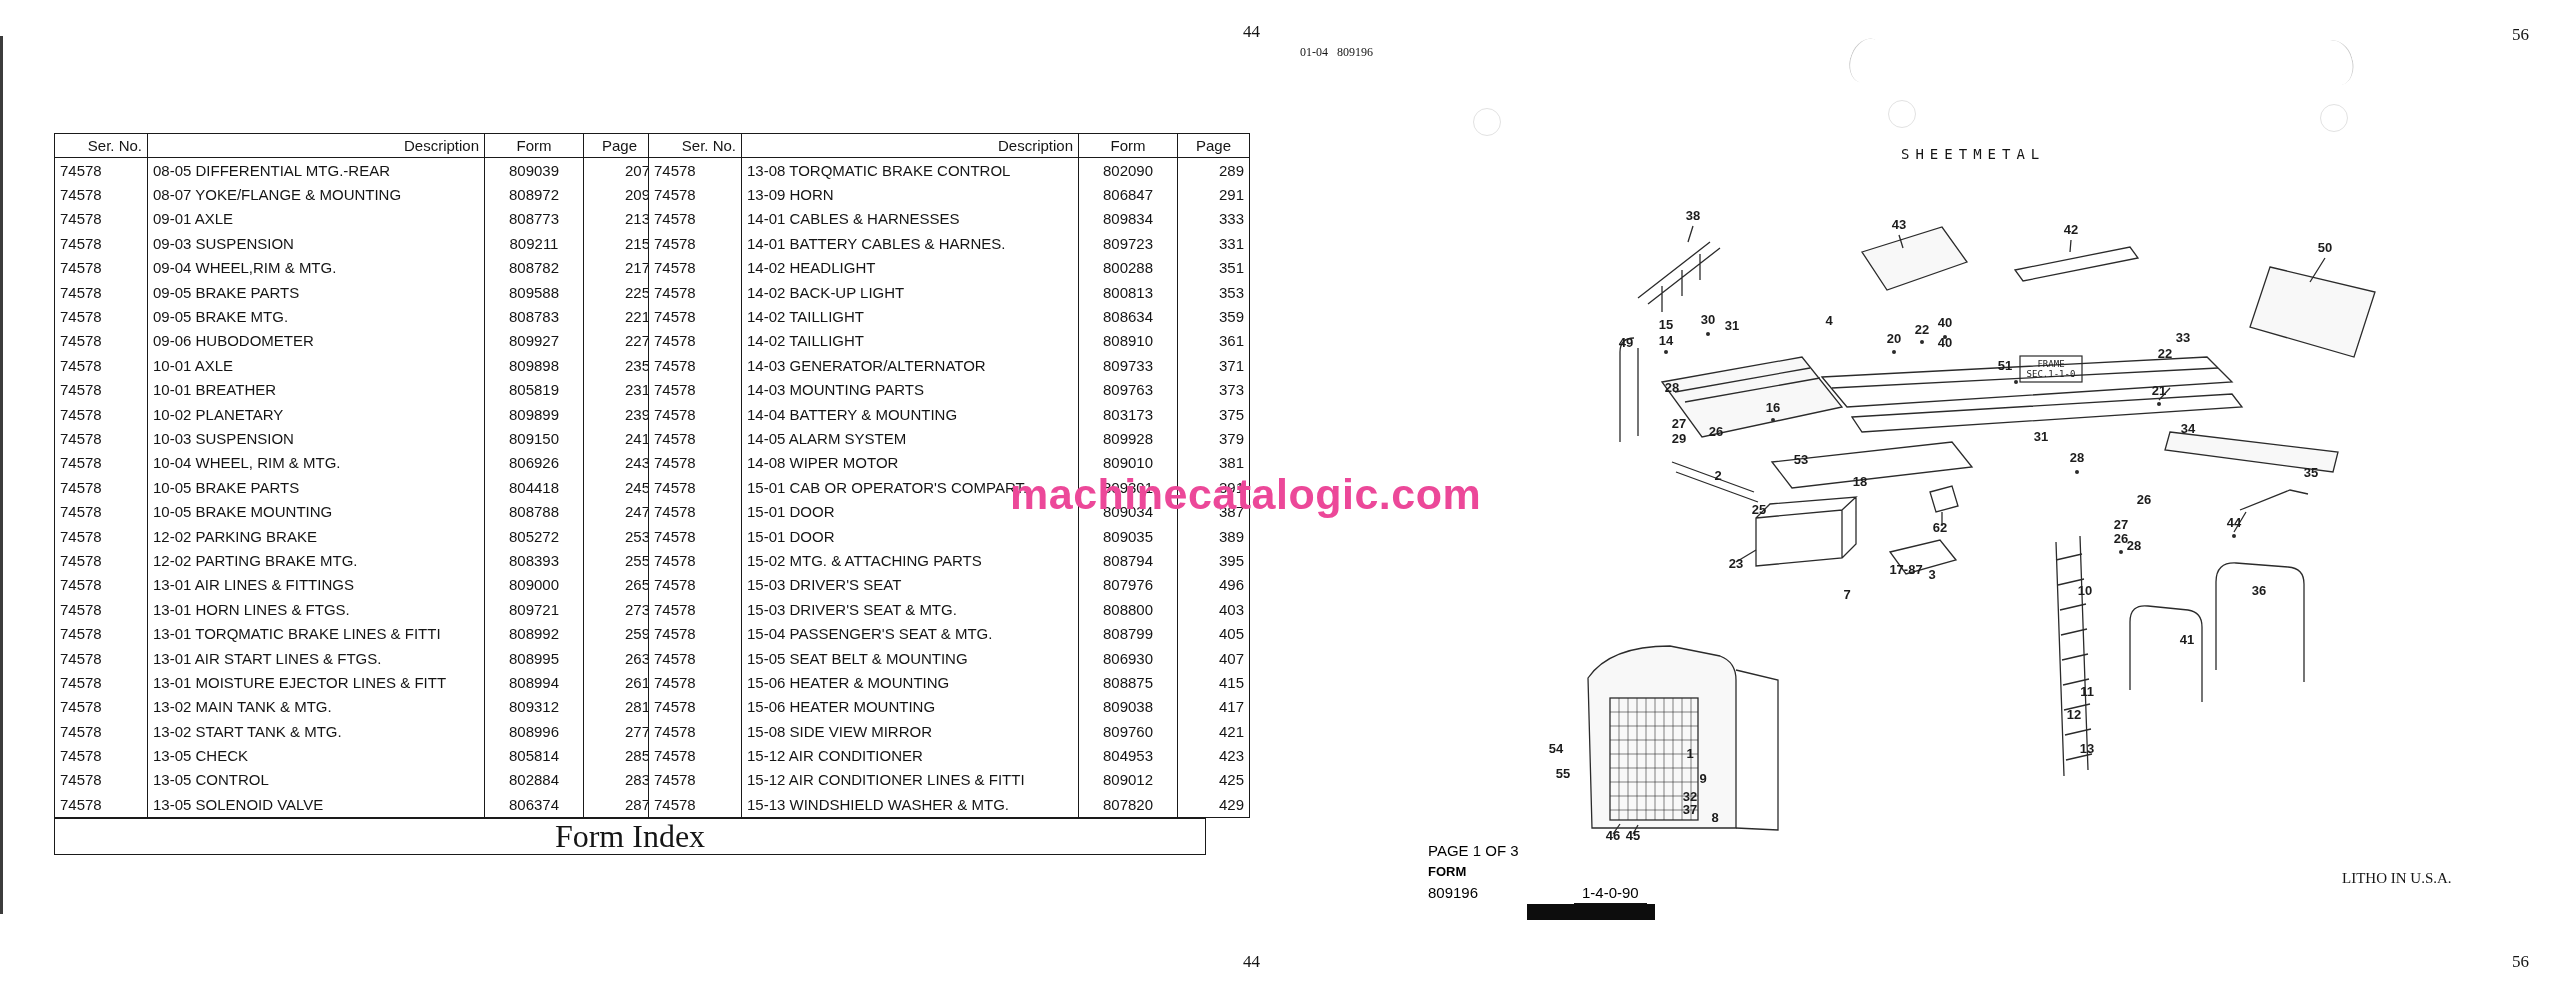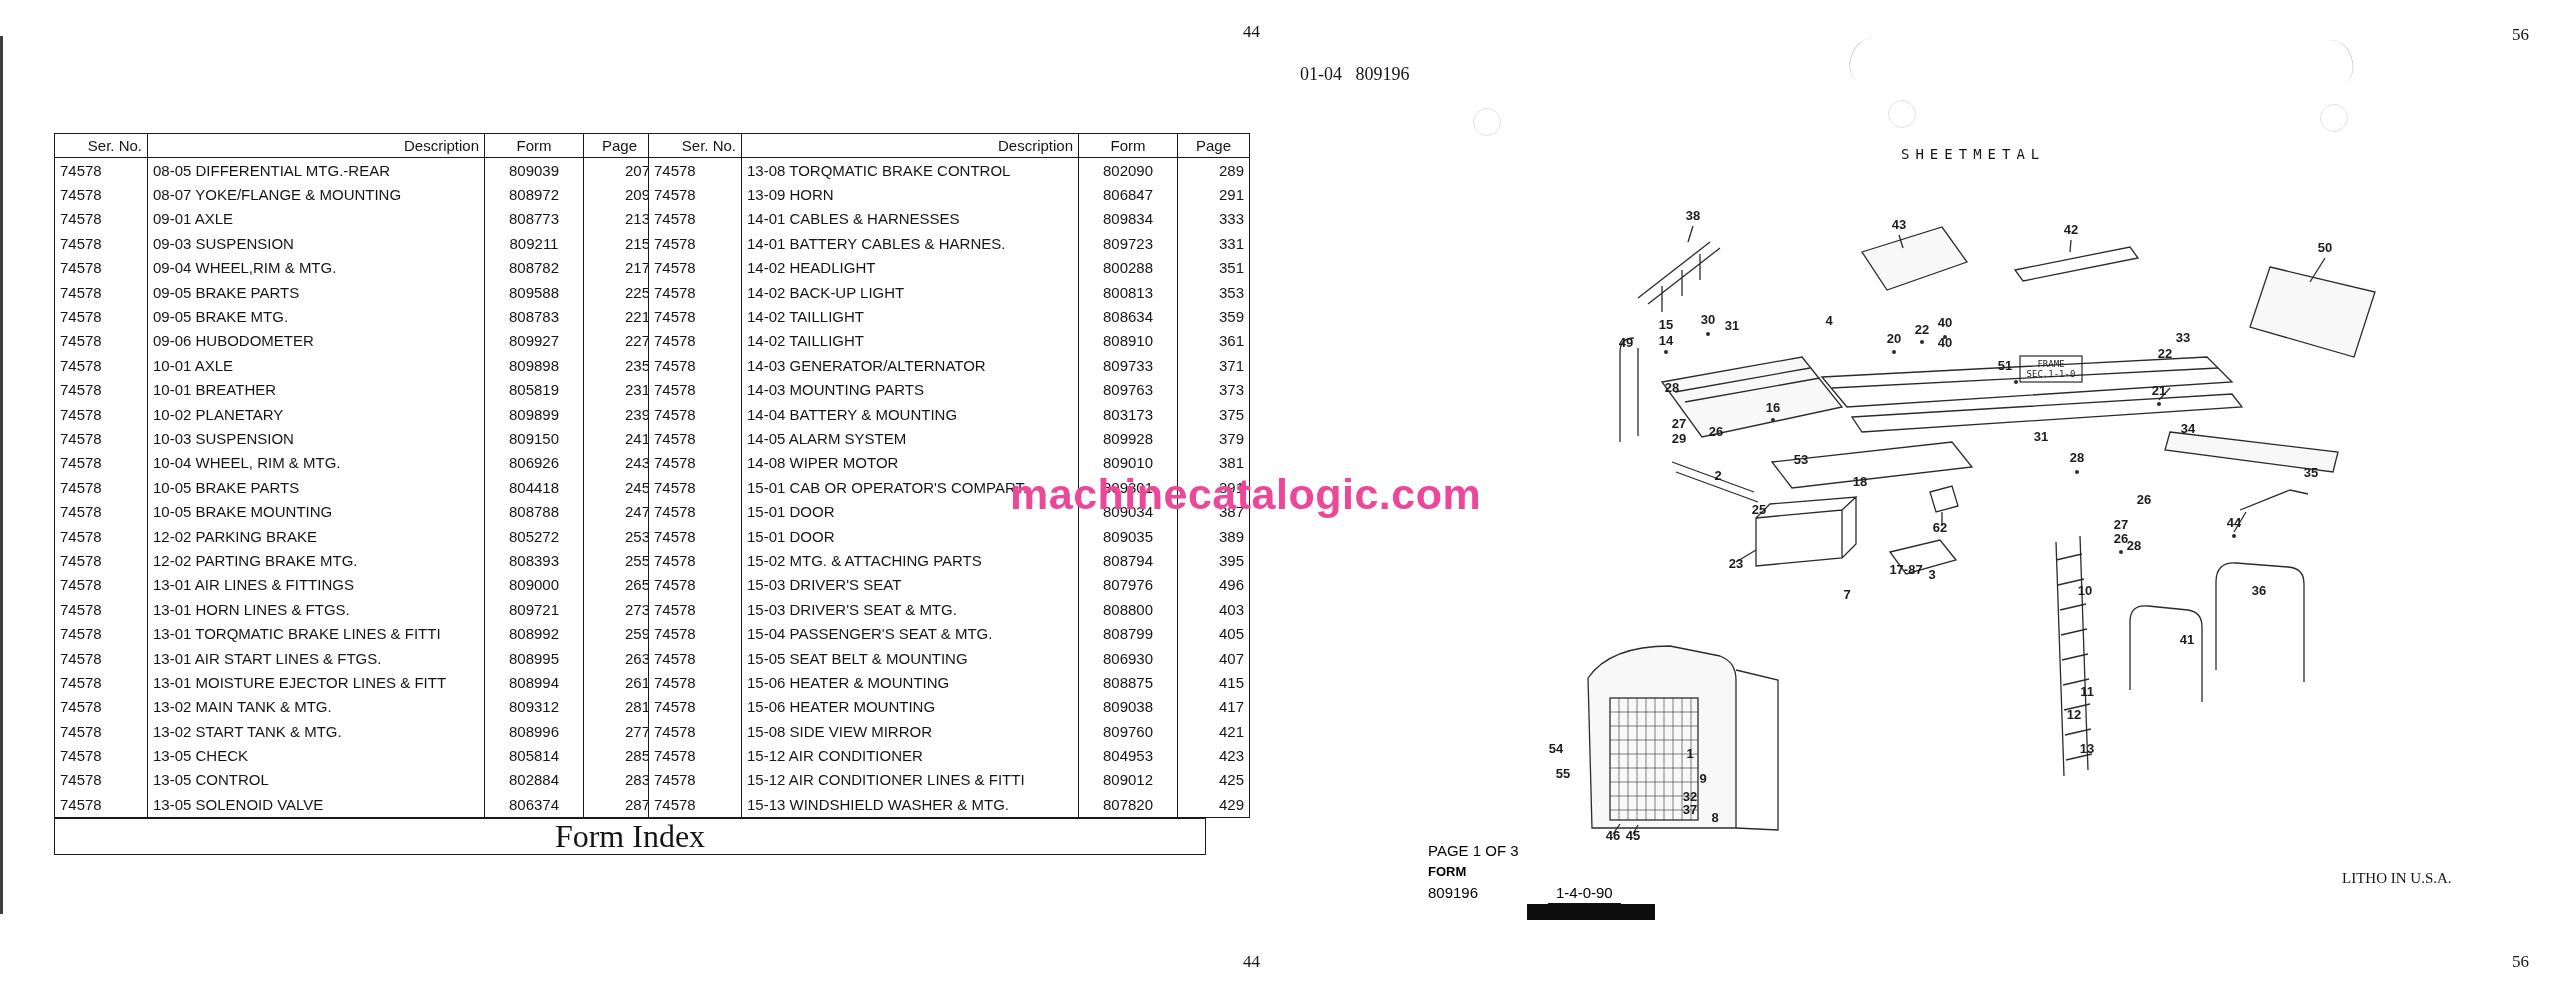--- a/index.html
+++ b/index.html
@@ -9,22 +9,22 @@
   
   .edge-line{position:absolute;left:0;top:36px;width:3px;height:878px;background:#3c3c3c;}
   .arc{position:absolute;width:34px;height:46px;border-radius:50%;}
   .arc1{left:1850px;top:38px;border-left:1.5px solid #c9c9c9;transform:rotate(20deg);}
   .arc2{left:2318px;top:40px;border-right:1.5px solid #cccccc;transform:rotate(-16deg);}
   .punch{position:absolute;width:26px;height:26px;border:1.5px solid #e2e2e2;border-radius:50%;}
   .p1{left:1473px;top:108px;} .p2{left:1888px;top:100px;} .p3{left:2320px;top:104px;}
 
   
   .corner{position:absolute;font-family:"Liberation Serif",serif;font-size:17px;}
-  .hdr-code{position:absolute;left:1300px;top:64px;font-family:"Liberation Serif",serif;
-            font-size:18px;white-space:pre;}
+  .hdr-code{position:absolute;left:1300px;top:45px;font-family:"Liberation Serif",serif;
+            font-size:12px;white-space:pre;}
 
   
   .parts-table{position:absolute;top:133px;border-collapse:collapse;table-layout:fixed;
                background:#fff;}
   .t-left{left:54px;width:557px;}
   .t-right{left:648px;width:556px;}
   .parts-table,.parts-table th,.parts-table td{border-color:#1a1a1a;}
   .parts-table{border:1.6px solid #1a1a1a;}
   .parts-table th{border-bottom:1.6px solid #1a1a1a;font-weight:normal;height:23px;
                   font-size:15px;text-align:right;padding:0 5px;white-space:nowrap;overflow:hidden;}
@@ -561,17 +561,17 @@
         <text x="220" y="684" class="callout">37</text>
         <text x="245" y="692" class="callout">8</text>
         <text x="143" y="710" class="callout">46</text>
         <text x="163" y="710" class="callout">45</text>
       </svg>
   </div>
 
   <div class="diag-foot page-info" style="position:absolute;">PAGE 1 OF 3</div>
   <div class="diag-foot form-label" style="position:absolute;">FORM</div>
   <div class="diag-foot form-number" style="position:absolute;">809196</div>
-  <div class="diag-foot date-code" style="position:absolute;">1-4-0-90</div>
+  <div class="diag-foot date-code" style="position:absolute;margin-left:26px;">1-4-0-90</div>
   <div class="black-bar"></div>
   <div class="litho">LITHO IN U.S.A.</div>
 
 </div>
 
 </body></html>

